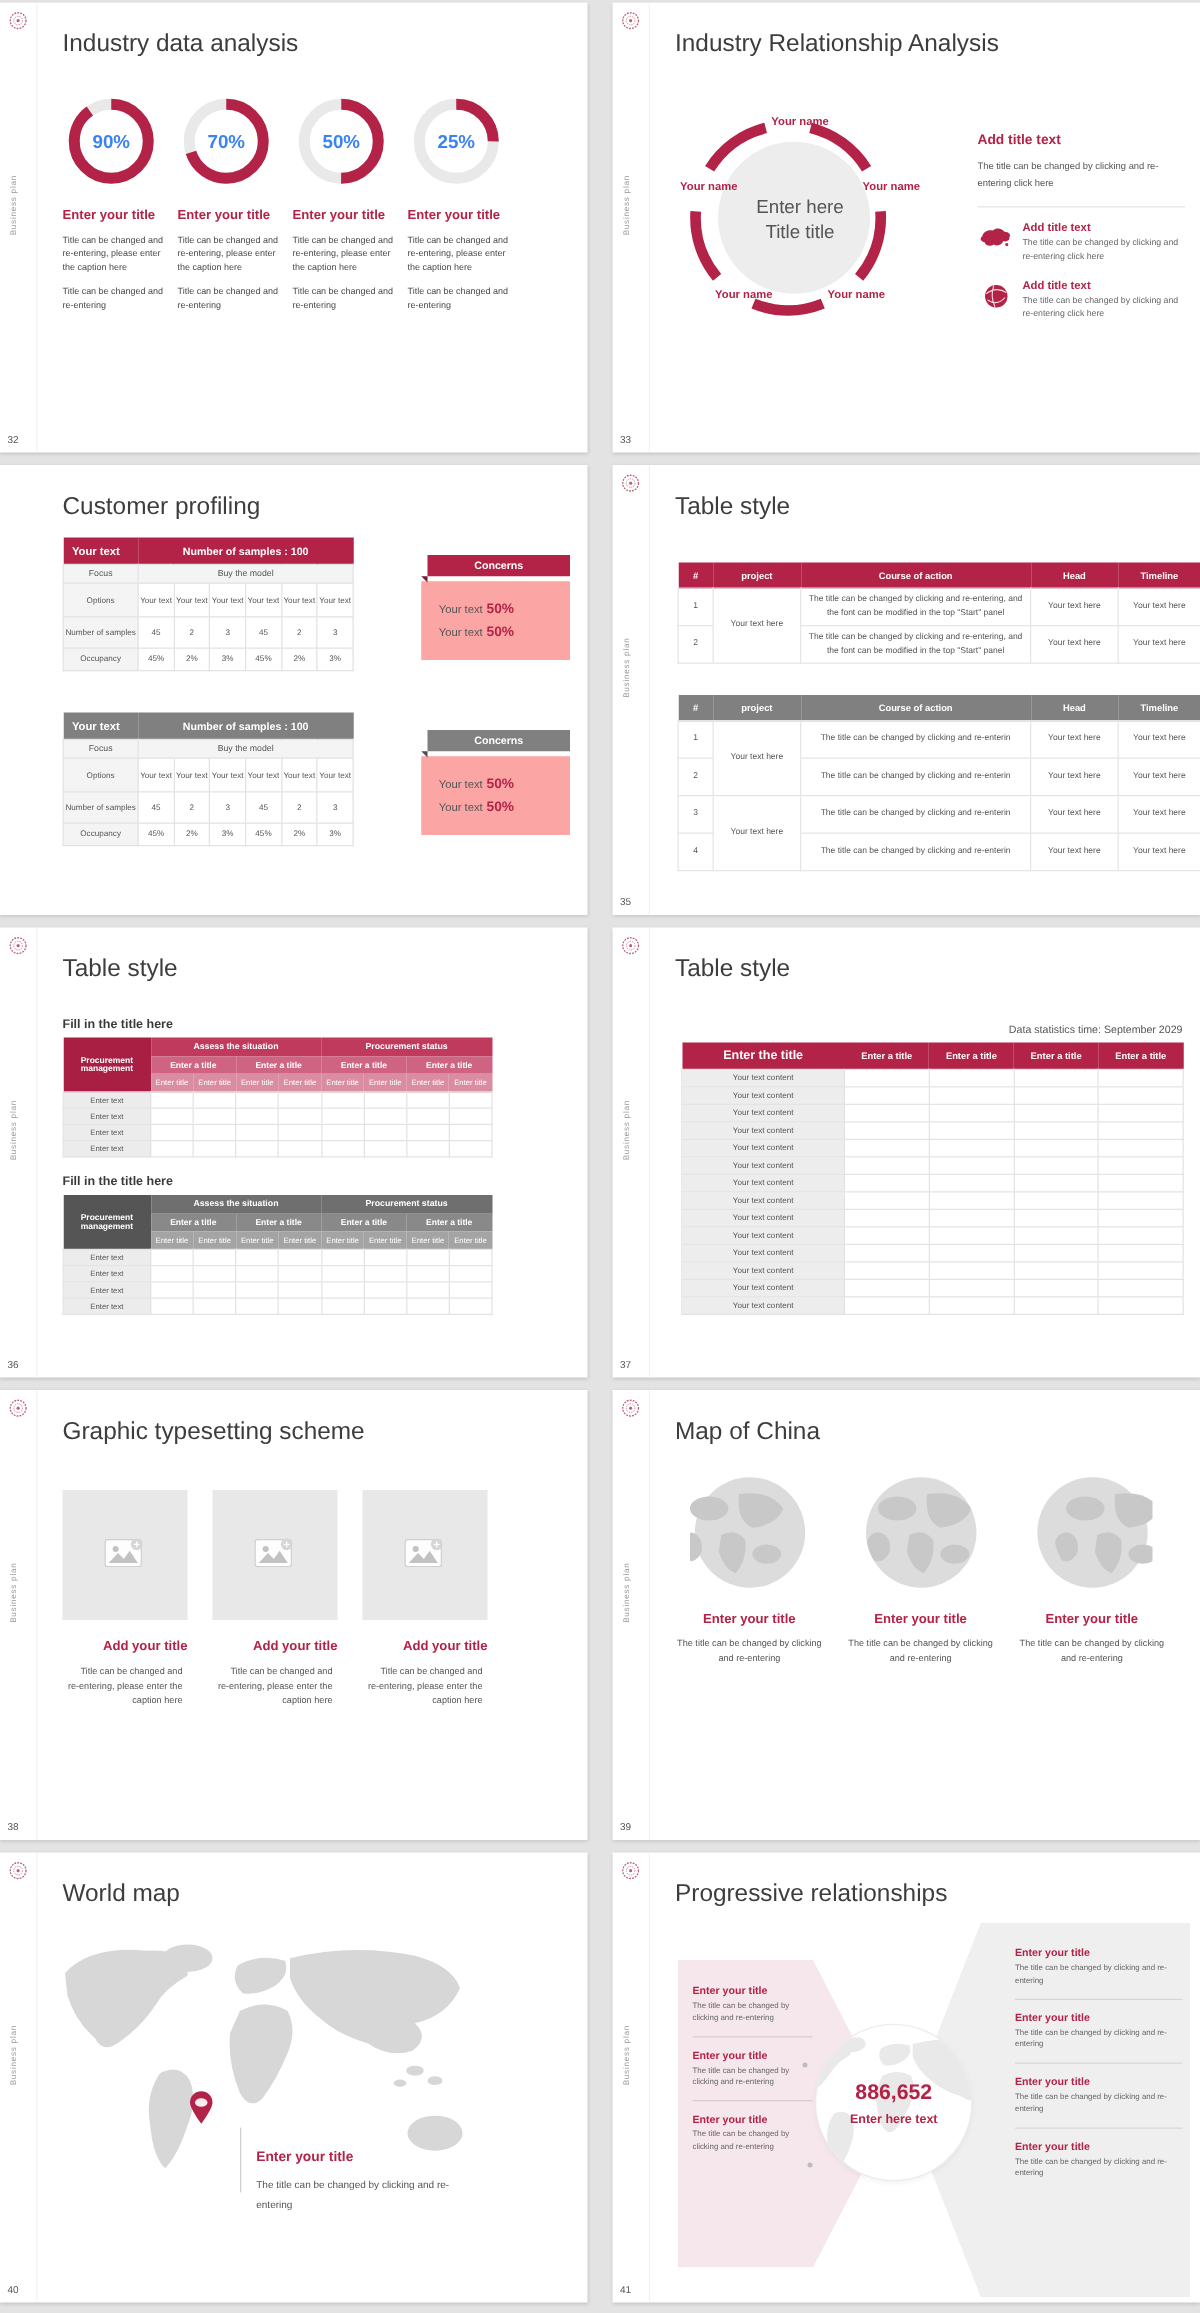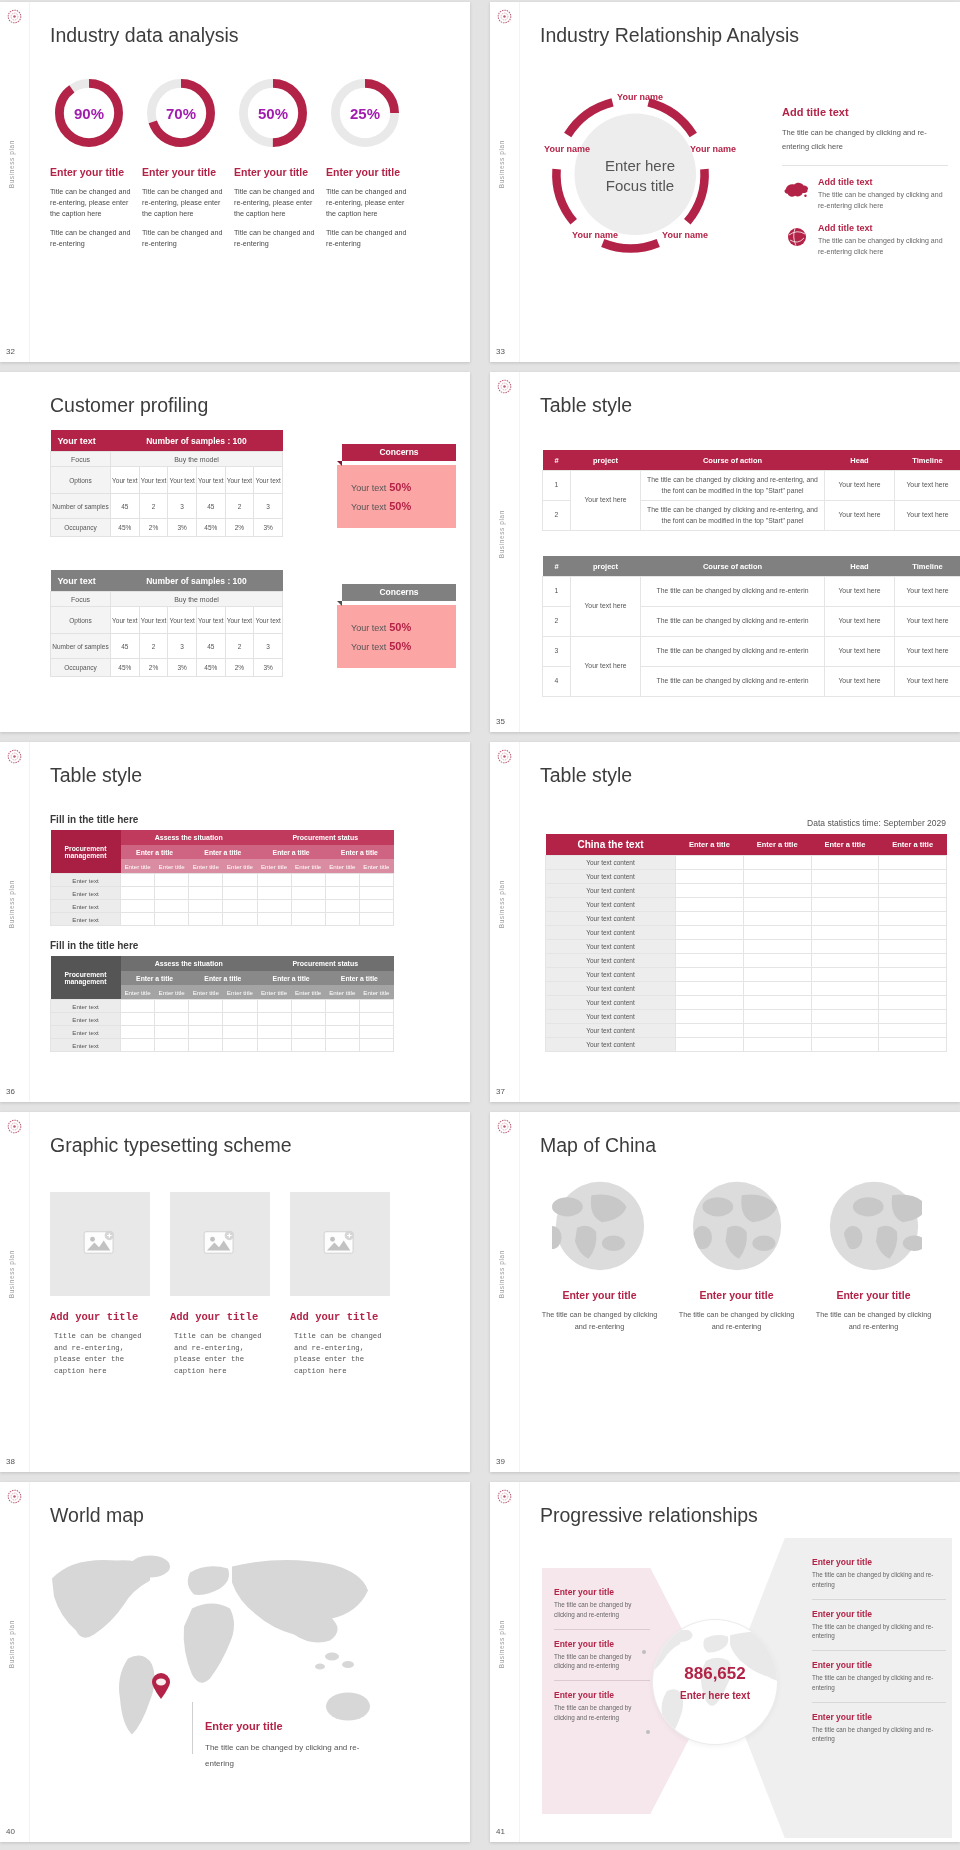--- a/index.html
+++ b/index.html
@@ -17,21 +17,21 @@
   .slide-title{position:absolute;left:50px;top:22px;margin:0;font-size:19.5px;
     font-weight:400;color:#3d3d3d;}
   
   .s32-donuts{position:absolute;left:50px;top:74px;display:flex;}
   .donut-col{width:86px;margin-right:6px;}
   .donut{position:relative;width:74px;height:74px;margin-left:2px;}
   .donut-svg{width:74px;height:74px;display:block;}
   .dbg{fill:none;stroke:#e9e9e9;stroke-width:9.5;}
   .dfg{fill:none;stroke:#b32347;stroke-width:9.5;}
   .pct{position:absolute;inset:0;display:flex;align-items:center;justify-content:center;
-    font-size:15px;font-weight:bold;color:#a21caf;}
+    font-size:15px;font-weight:bold;color:#3b82f6;}
   .mini-title{margin-top:16px;font-size:10.5px;font-weight:bold;color:#b32347;}
   .cap{margin:9px 0 0 0;font-size:7.2px;line-height:1.5;color:#4a4a4a;width:86px;}
   
   .s33-diagram{position:absolute;left:55px;top:82px;width:190px;height:196px;}
   .s33-svg{width:190px;height:190px;display:block;}
   .blob{fill:#ededed;}
   .arc{fill:none;stroke:#b32347;stroke-width:9;}
   .nn{position:absolute;width:52px;text-align:center;font-size:9px;font-weight:bold;
     color:#b32347;line-height:1.15;}
   .nn-top{left:69px;top:8px;}
@@ -111,21 +111,21 @@
   .s37-note{position:absolute;right:14px;top:76px;font-size:8.5px;color:#555;}
   .s37-t{position:absolute;left:55px;top:92px;width:402px;}
   .t37{width:100%;border-collapse:collapse;table-layout:fixed;}
   .t37 th{background:#b32347;color:#fff;height:19px;}
   .t37 th.first{width:128px;font-size:10px;}
   .t37 th.cell{font-size:7.5px;}
   .t37 td{border:1px solid #e4e4e4;height:11px;font-size:6.5px;color:#555;text-align:center;}
   .t37 td.lab{background:#ededed;}
   
   .cards38{position:absolute;left:50px;top:80px;display:flex;gap:20px;}
-  .card38{width:100px;text-align:left;font-family:Liberation Mono, monospace;}
+  .card38{width:100px;text-align:right;}
   .imgbox{height:104px;background:#e8e8e8;display:flex;align-items:center;justify-content:center;}
   .ph-icon{width:34px;height:28px;}
   .card-t{margin-top:15px;font-size:10.5px;font-weight:bold;color:#b32347;}
   .card-b{margin:8px 4px 0 4px;font-size:7.3px;color:#555;line-height:1.6;}
   
   .cards39{position:absolute;left:46px;top:66px;display:flex;gap:10px;}
   .card39{width:127px;text-align:center;}
   .globe-svg{width:96px;height:96px;display:block;margin:0 auto;}
   
   .map40{position:absolute;left:32px;top:54px;width:360px;height:245px;}
@@ -249,21 +249,21 @@
         <path class="arc" d="M35.2 147.1 A78 78 0 0 1 17.2 91.6" transform="translate(-5 -2)"></path>
         <path class="arc" d="M28.9 55.7 A78 78 0 0 1 76.1 21.3" transform="translate(-5 -2)"></path>
       </svg>
       <span class="nn nn-top">Your name</span>
       <span class="nn nn-right">Your name</span>
       <span class="nn nn-left">Your name</span>
       <span class="nn nn-br">Your name</span>
       <span class="nn nn-bl">Your name</span>
       <div class="s33-center">
         <div>Enter here</div>
-        <div>Focus title</div>
+        <div>Title title</div>
       </div>
     </div>
     <div class="s33-right">
       <h3 class="s33-h">Add title text</h3>
       <p class="s33-p">The title can be changed by clicking and re-entering click here</p>
       <div class="s33-divider"></div>
       <div class="s33-item">
         <span class="s33-ic">
           <svg viewBox="0 0 32 24">
               <path fill="#b32347" d="M4,10 C5,6 9,4 13,5 C16,2 21,3 23,6 C27,6 29,9 27,11 C28,13 25,15 22,14 C21,17 17,19 14,17 C11,19 7,18 6,15 C2,14 2,11 4,10 Z"></path>
@@ -640,21 +640,21 @@
         </span>
         <span class="side-label">Business plan</span>
         <span class="page-num">37</span>
       </aside>
     <h2 class="slide-title">Table style</h2>
     <div class="s37-note">Data statistics time: September 2029</div>
     <div class="s37-t">
         <table class="t37">
           <tbody>
             <tr>
-              <th class="first">China the text</th>
+              <th class="first">Enter the title</th>
               <th class="cell">Enter a title</th>
               <th class="cell">Enter a title</th>
               <th class="cell">Enter a title</th>
               <th class="cell">Enter a title</th>
             </tr>
             <tr>
               <td class="lab">Your text content</td>
               <td></td>
               <td></td>
               <td></td>

